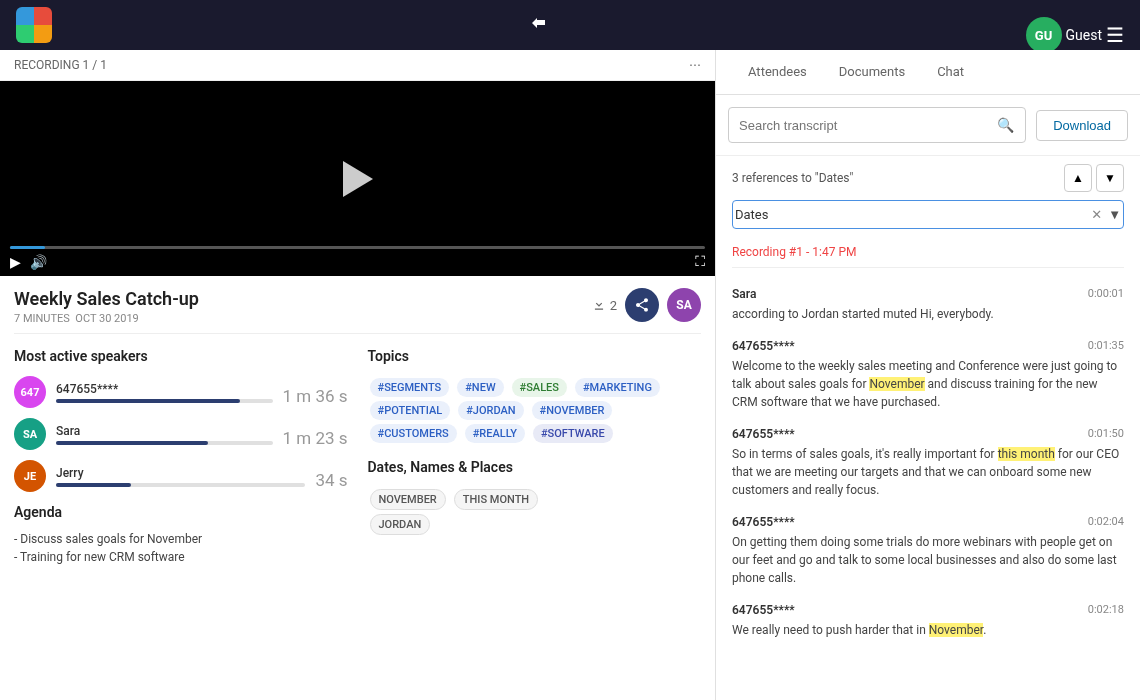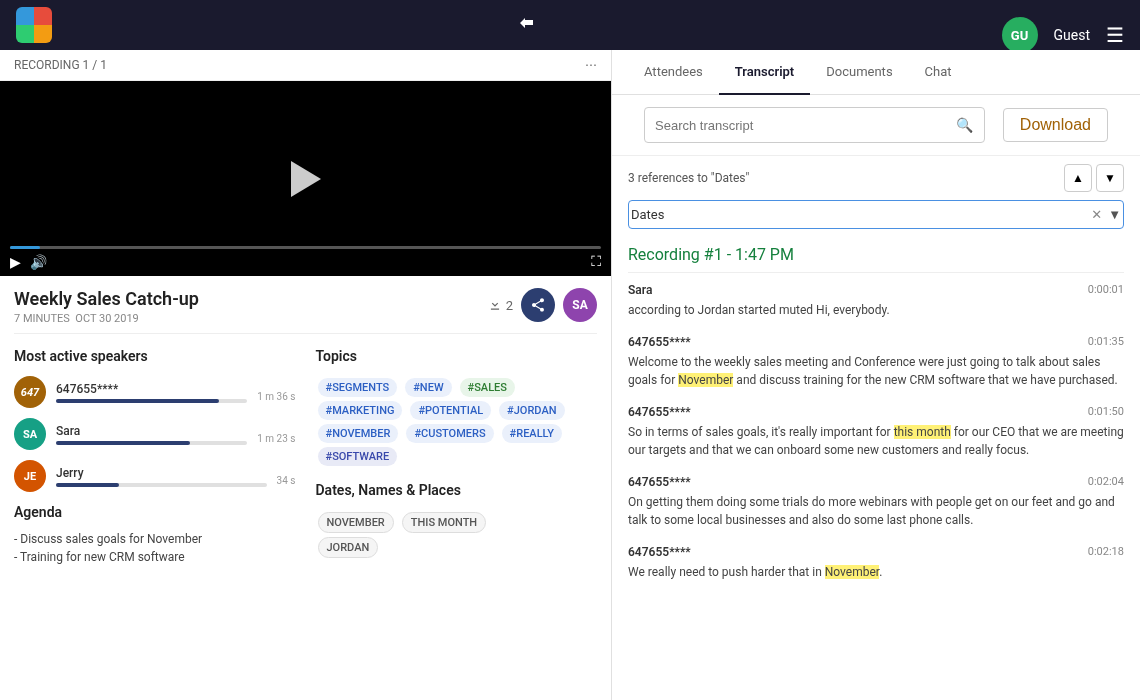--- a/index.html
+++ b/index.html
@@ -13,39 +13,39 @@
       align-items: center;
       justify-content: space-between;
       padding: 0 16px;
     }
     .nav-logo {
       width: 36px; height: 36px;
       background: conic-gradient(#e74c3c 0deg 90deg, #f39c12 90deg 180deg, #2ecc71 180deg 270deg, #3498db 270deg 360deg);
       border-radius: 6px;
     }
     .nav-center { color: white; font-size: 22px; }
-    .nav-right { display: flex; align-items: center; gap: 16px; margin-top: 20px; }
+    .nav-right { display: flex; align-items: center; gap: 4px; margin-top: 20px; }
     .nav-avatar {
       width: 36px; height: 36px; border-radius: 50%;
       background: #27ae60; color: white;
       display: flex; align-items: center; justify-content: center;
       font-size: 13px; font-weight: bold;
     }
     .nav-guest { color: white; font-size: 14px; }
     .nav-menu { color: white; font-size: 20px; cursor: pointer; }
 
     
     .main-container {
       display: flex;
       height: 650px;
     }
 
     
     .left-panel {
-      width: 612px;
+      width: 716px;
       background: white;
       overflow-y: auto;
       border-right: 1px solid #e0e0e0;
     }
 
     
     .recording-header {
       display: flex;
       justify-content: space-between;
       align-items: center;
@@ -143,30 +143,30 @@
       display: flex;
       align-items: center;
       margin-bottom: 10px;
       gap: 10px;
     }
     .speaker-av {
       width: 32px; height: 32px; border-radius: 50%;
       display: flex; align-items: center; justify-content: center;
       font-size: 11px; font-weight: bold; color: white; flex-shrink: 0;
     }
-    .speaker-av-purple { background: #a16207; font-style: italic; }
+    .speaker-av-purple { background: #d946ef; }
     .speaker-av-teal { background: #16a085; }
     .speaker-av-orange { background: #d35400; }
     .speaker-info { flex: 1; }
     .speaker-name { font-size: 12px; font-weight: 500; color: #333; }
     .speaker-bar-track {
       height: 4px; background: #e0e0e0; border-radius: 2px; margin-top: 3px;
     }
     .speaker-bar-fill { height: 100%; border-radius: 2px; background: #2c3e70; }
-    .speaker-time { font-size: 10px; color: #999; white-space: nowrap; margin-top: 8px; }
+    .speaker-time { font-size: 17px; color: #999; white-space: nowrap; margin-top: 8px; }
 
     
     .tag {
       display: inline-block;
       padding: 3px 8px;
       border-radius: 12px;
       font-size: 11px;
       font-weight: 500;
       margin: 2px 2px;
       cursor: pointer;
@@ -202,45 +202,45 @@
     .tab-item.active {
       color: #1a1a2e;
       font-weight: 600;
       border-bottom: 2px solid #1a1a2e;
     }
 
     
     .transcript-controls {
       display: flex;
       align-items: center;
-      gap: 18px;
-      padding: 12px 32px;
+      gap: 10px;
+      padding: 12px 12px;
       border-bottom: 1px solid #eee;
     }
     .search-box {
       flex: 1;
       display: flex;
       align-items: center;
       border: 1px solid #ccc;
       border-radius: 4px;
       padding: 0 10px;
       height: 36px;
     }
     .search-box input {
       border: none; outline: none; flex: 1; font-size: 13px; background: transparent;
     }
     .search-icon { color: #888; font-size: 14px; }
     .download-btn {
       background: white;
       border: 1px solid #ccc;
       border-radius: 4px;
       padding: 7px 16px;
-      font-size: 16px;
+      font-size: 13px;
       cursor: pointer;
-      color: #a16207;
+      color: #0369a1;
     }
 
     
     .references-bar {
       display: flex;
       align-items: center;
       justify-content: space-between;
       padding: 8px 16px;
       font-size: 12px;
       color: #555;
@@ -269,22 +269,22 @@
     .filter-x { color: #888; cursor: pointer; margin-right: 6px; }
     .filter-down { color: #555; cursor: pointer; }
 
     
     .transcript-content {
       flex: 1;
       overflow-y: auto;
       padding: 0 16px;
     }
     .recording-label {
-      font-size: 16px; color: #15803d; padding: 8px 0;
-      border-bottom: 1px solid #eee; margin-bottom: 10px;
+      font-size: 12px; color: #ef4444; padding: 8px 0;
+      border-bottom: 1px solid #eee; margin-bottom: 19px;
     }
     .transcript-entry { margin-bottom: 16px; }
     .transcript-header {
       display: flex;
       justify-content: space-between;
       margin-bottom: 4px;
     }
     .transcript-speaker { font-size: 12px; font-weight: 600; color: #333; }
     .transcript-time { font-size: 11px; color: #888; }
     .transcript-text { font-size: 12px; color: #444; line-height: 1.5; }
@@ -423,21 +423,20 @@
           <span class="tag tag-gray">JORDAN</span>
         </div>
       </div>
     </div>
   </div>
 
   <div class="right-panel">
 
     <div class="tab-bar">
       <div class="tab-item">Attendees</div>
-      <div class="tab-item active">Transcript</div>
       <div class="tab-item">Documents</div>
       <div class="tab-item">Chat</div>
     </div>
 
     <div class="transcript-controls">
       <div class="search-box">
         <input type="text" placeholder="Search transcript" style="">
         <span class="search-icon">🔍</span>
       </div>
       <button class="download-btn">Download</button>

